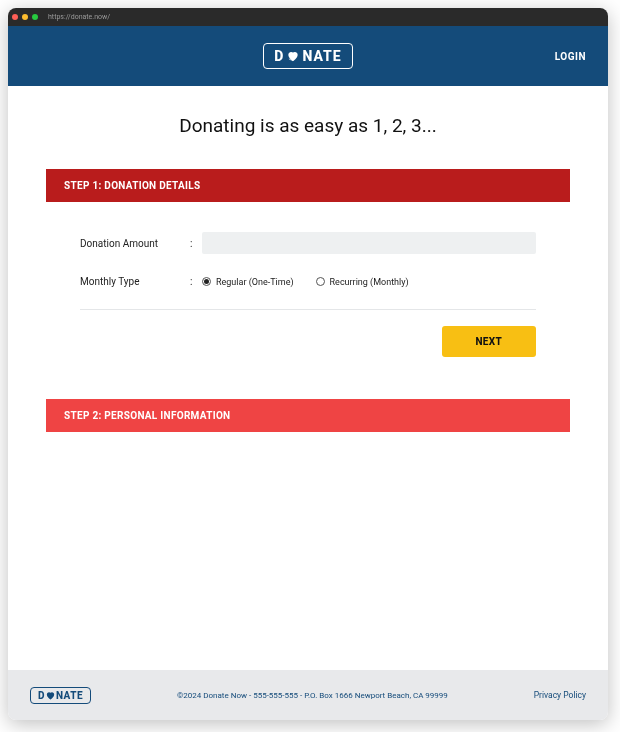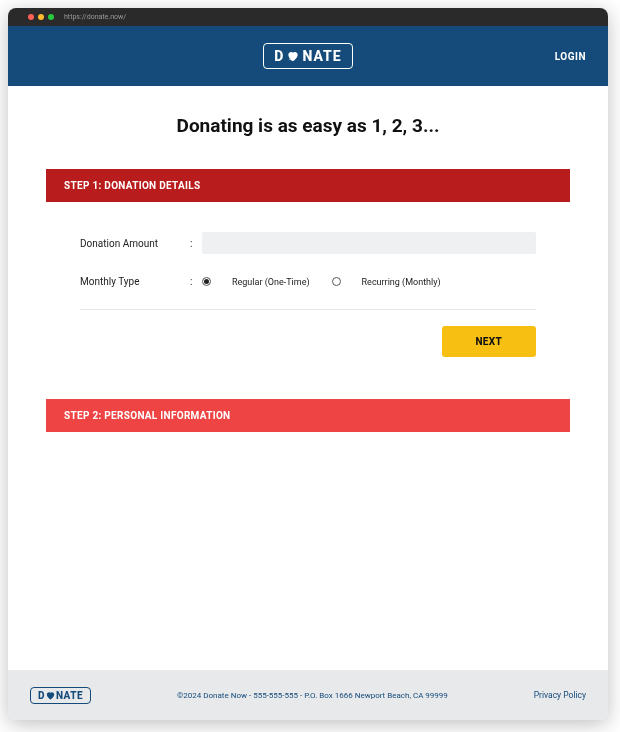--- a/index.html
+++ b/index.html
@@ -1,38 +1,38 @@
 <!DOCTYPE html>
 <html><head>
 <meta charset="utf-8">
 <style>
 * { margin: 0; padding: 0; box-sizing: border-box; font-family: -apple-system, BlinkMacSystemFont, "Segoe UI", Roboto, Arial, sans-serif; }
 body { background: #fff; width: 620px; height: 732px; overflow: hidden; }
 .frame { width: 600px; height: 712px; margin: 8px; border-radius: 8px; overflow: hidden; box-shadow: 0 4px 20px rgba(0,0,0,0.25); background: #fff; display: flex; flex-direction: column; }
-.titlebar { background: #2a2a2a; height: 18px; display: flex; align-items: center; padding: 0 20px; gap: 4px; }
+.titlebar { background: #2a2a2a; height: 18px; display: flex; align-items: center; padding: 0 4px; gap: 4px; }
 .dot { width: 6px; height: 6px; border-radius: 50%; }
 .dot.red { background: #ff5f56; }
 .dot.yellow { background: #ffbd2e; }
 .dot.green { background: #27c93f; }
 .url { color: #999; font-size: 7px; margin-left: 6px; }
 .header { background: #144b7a; height: 60px; display: flex; align-items: center; justify-content: center; position: relative; }
 .logo-box { border: 1.5px solid #fff; border-radius: 4px; padding: 4px 10px; display: flex; align-items: center; gap: 2px; }
 .logo-text { color: #fff; font-weight: 800; font-size: 14px; letter-spacing: 1px; }
 .heart-wrap { display: inline-flex; flex-direction: column; align-items: center; line-height: 0; }
 .login { position: absolute; right: 22px; color: #fff; font-size: 10px; font-weight: 700; letter-spacing: 0.5px; cursor: pointer; }
 .content { flex: 1; background: #fff; padding: 28px 38px 0; overflow: hidden; }
-.title { text-align: center; font-size: 19px; font-weight: 700; color: #111; margin-bottom: 32px; }
+.title { text-align: center; font-size: 19px; font-weight: 400; color: #111; margin-bottom: 32px; }
 .step-active-head { background: #b91c1c; color: #fff; font-size: 10px; font-weight: 700; letter-spacing: 0.3px; padding: 11px 18px; }
 .step-body { background: #fff; border: none; padding: 30px 34px 20px; }
 .row { display: flex; align-items: center; margin-bottom: 22px; font-size: 10px; }
 .row-label { width: 110px; color: #222; }
 .colon { width: 12px; color: #222; }
 .amount-input { flex: 1; height: 22px; background: #eef0f1; border: none; border-radius: 2px; padding: 0 6px; font-size: 10px; }
 .radios { flex: 1; display: flex; gap: 22px; align-items: center; }
-.radio-opt { display: flex; align-items: center; gap: 21px; font-size: 9px; color: #222; cursor: pointer; }
+.radio-opt { display: flex; align-items: center; gap: 5px; font-size: 9px; color: #222; cursor: pointer; }
 .radio { width: 9px; height: 9px; border: 1px solid #555; border-radius: 50%; display: inline-flex; align-items: center; justify-content: center; }
 .radio.checked::after { content: ""; width: 5px; height: 5px; background: #222; border-radius: 50%; }
 .divider { height: 1px; background: #e4e6e8; margin: 8px 0 16px; }
 .next-row { display: flex; justify-content: flex-end; }
 .next-btn { background: #f8bf13; color: #111; font-weight: 800; font-size: 10px; border: none; padding: 10px 34px; border-radius: 3px; cursor: pointer; letter-spacing: 0.3px; }
 .step-collapsed { background: #ef4444; color: #fff; font-size: 10px; font-weight: 700; letter-spacing: 0.3px; padding: 11px 18px; margin-top: 22px; cursor: pointer; }
 .footer { background: #e8e9eb; height: 50px; display: flex; align-items: center; padding: 0 22px; justify-content: space-between; }
 .footer-logo { border: 1.5px solid #144b7a; border-radius: 4px; padding: 2px 7px; display: flex; align-items: center; }
 .footer-logo-text { color: #144b7a; font-weight: 800; font-size: 10px; letter-spacing: 0.5px; }
 .footer-text { font-size: 8px; color: #144b7a; text-align: center; flex: 1; }

